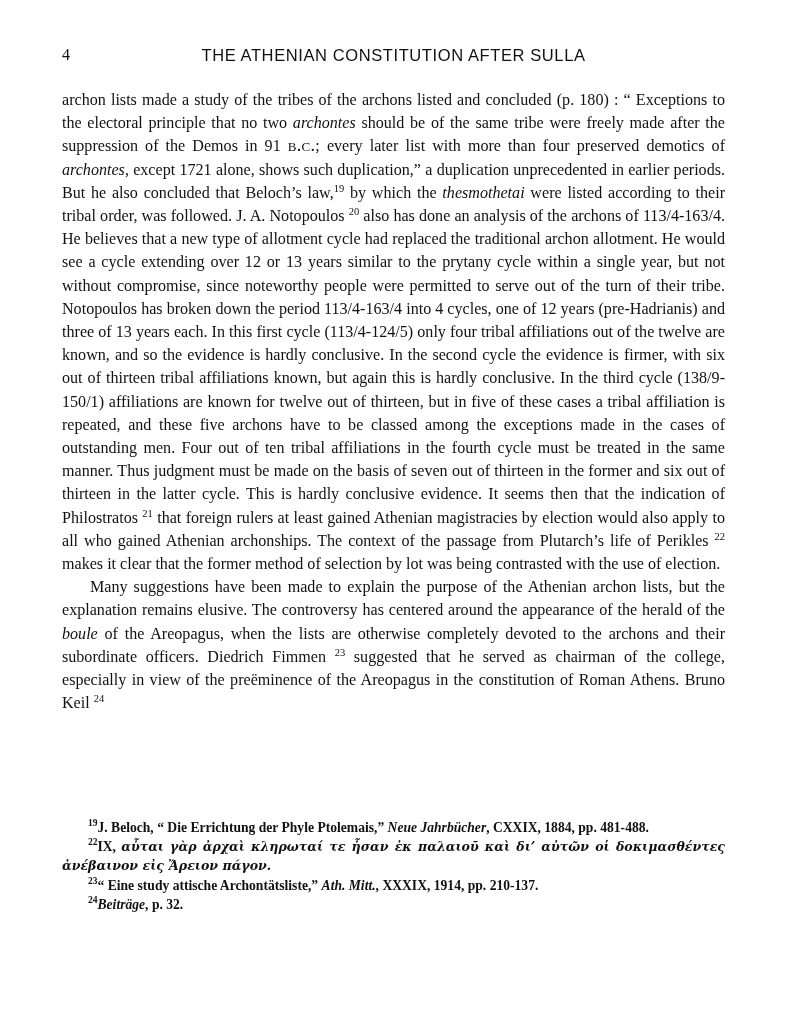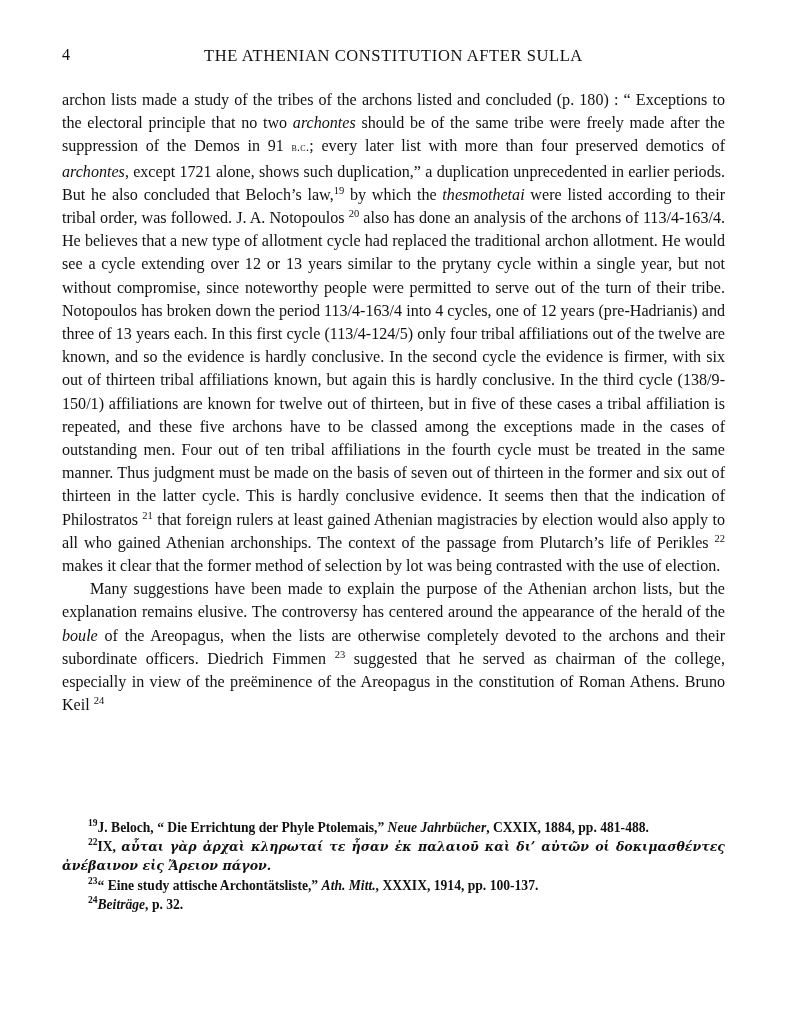--- a/index.html
+++ b/index.html
@@ -37,42 +37,42 @@
     font-family: "Liberation Serif", serif;
   }
   .running-head {
     position: absolute;
     left: 0;
     right: 0;
     top: 0;
     text-align: center;
     font-size: 16.5px;
     letter-spacing: 0.6px;
-    font-family: Liberation Serif, serif;
+    font-family: Liberation Sans, sans-serif;
   }
   .body-text {
     position: absolute;
     top: 88px;
     left: 62px;
     width: 663px;
     font-size: 16.1px;
     line-height: 23.2px;
     text-align: justify;
     text-justify: inter-word;
   }
   .body-text p {
     margin: 0;
   }
   .body-text p.indent {
     text-indent: 28px;
   }
   .it { font-style: italic; margin-top: 28px; }
   .sc {
     font-variant: small-caps;
-    font-size: 12px;
+    font-size: 18px;
     letter-spacing: 0.3px;
   }
   sup {
     font-size: 10.5px;
     vertical-align: super;
     line-height: 0;
   }
   .notes {
     position: absolute;
     top: 818px;
@@ -114,19 +114,19 @@
   </div>
 
   <div class="notes">
 
     <p><sup>19</sup><span>J. Beloch, “ Die Errichtung der Phyle Ptolemais,” </span><span class="it">Neue Jahrbücher</span><span>, CXXIX, 1884, pp. 481-488.</span></p>
 
 
 
     <p><sup>22</sup><span>IX, </span><span class="greek it">αὗται γὰρ ἀρχαὶ κληρωταί τε ἦσαν ἐκ παλαιοῦ καὶ διʼ αὐτῶν οἱ δοκιμασθέντες ἀνέβαινον εἰς Ἄρειον πάγον.</span></p>
 
-    <p><sup>23</sup><span>“ Eine study attische Archontätsliste,” </span><span class="it">Ath. Mitt.</span><span>, XXXIX, 1914, pp. 100-137.</span></p>
+    <p><sup>23</sup><span>“ Eine study attische Archontätsliste,” </span><span class="it">Ath. Mitt.</span><span>, XXXIX, 1914, pp. 210-137.</span></p>
 
     <p><sup>24</sup><span class="it">Beiträge</span><span>, p. 32.</span></p>
 
   </div>
 
 </div>
 
 </body></html>

